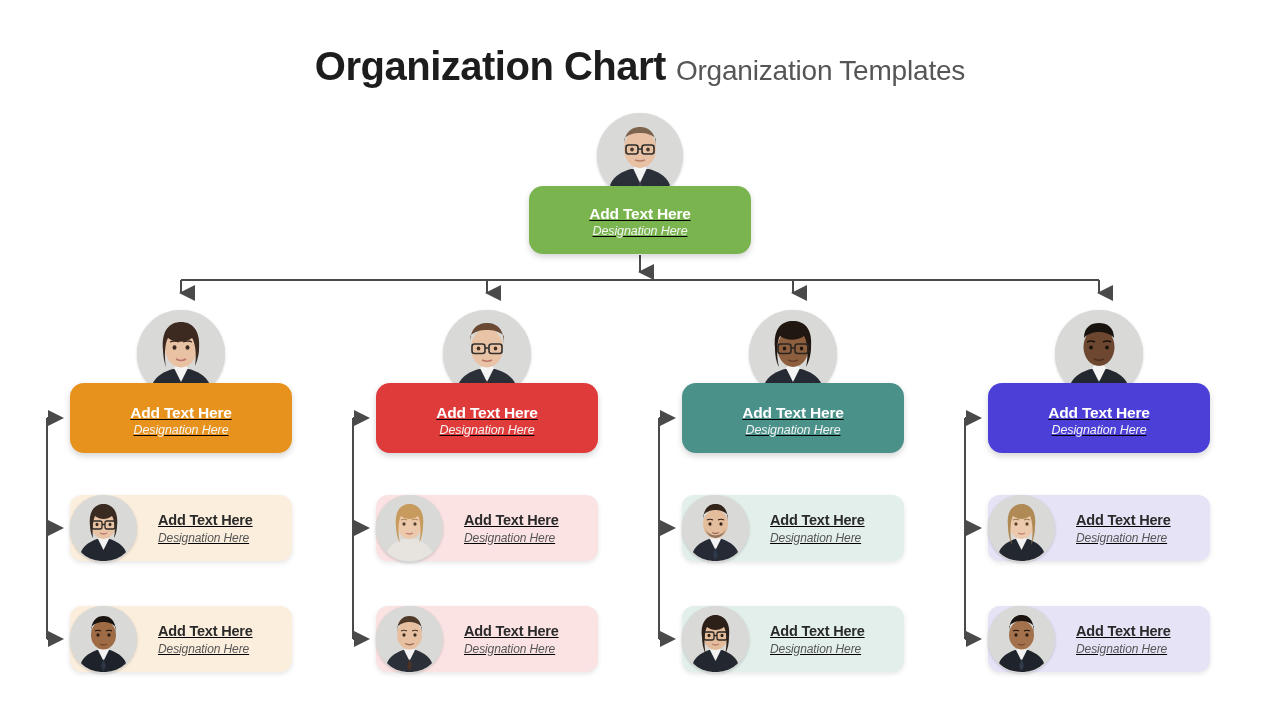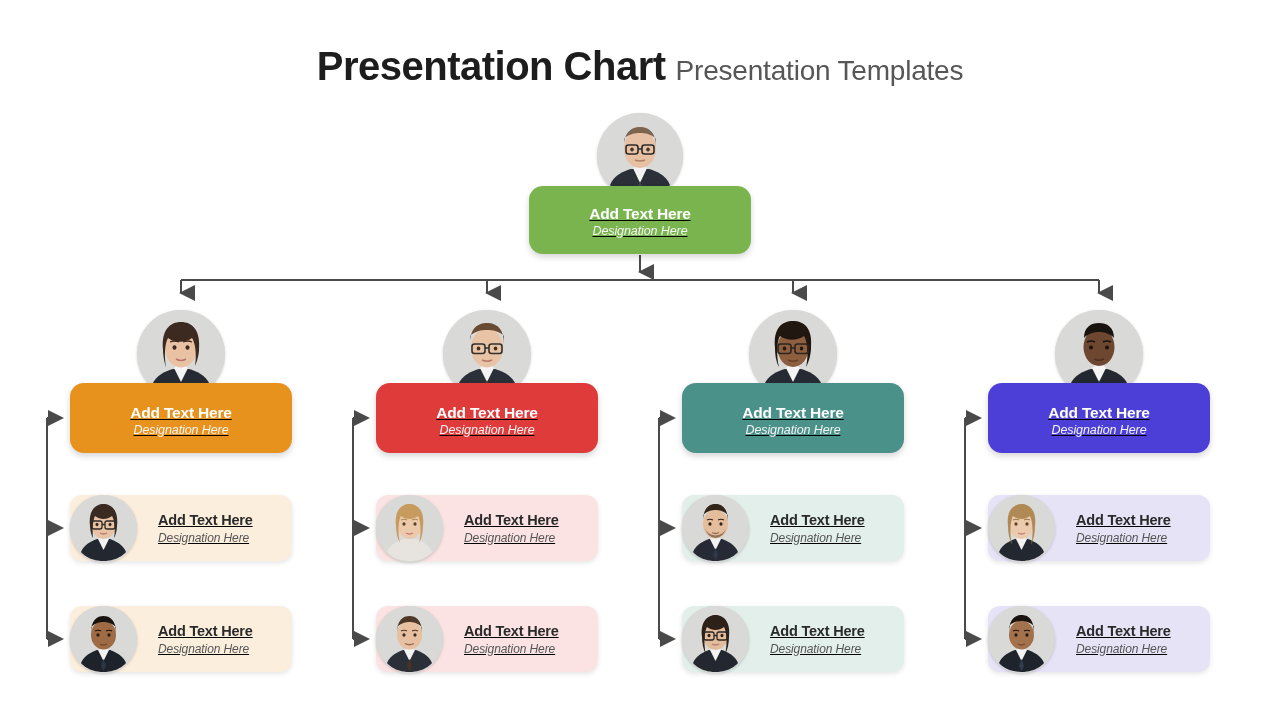--- a/index.html
+++ b/index.html
@@ -121,21 +121,21 @@
     font-style: italic;
     color: #555555;
     line-height: 16px;
     letter-spacing: -0.1px;
   }
 </style>
 </head>
 <body>
 
 <div id="title-block">
-  <span id="title-main">Presentation Chart</span><span id="title-sub">Presentation Templates</span>
+  <span id="title-main">Organization Chart</span><span id="title-sub">Organization Templates</span>
 </div>
 
 <svg id="connectors" viewBox="0 0 1280 720">
   <defs>
     <marker id="arrowDown" markerWidth="8" markerHeight="8" refX="4" refY="7" orient="auto">
       <path d="M0,0 L8,0 L4,8 z" fill="#4a4a4a"></path>
     </marker>
     <marker id="arrowRight" markerWidth="8" markerHeight="8" refX="7" refY="4" orient="auto">
       <path d="M0,0 L0,8 L8,4 z" fill="#4a4a4a"></path>
     </marker>

